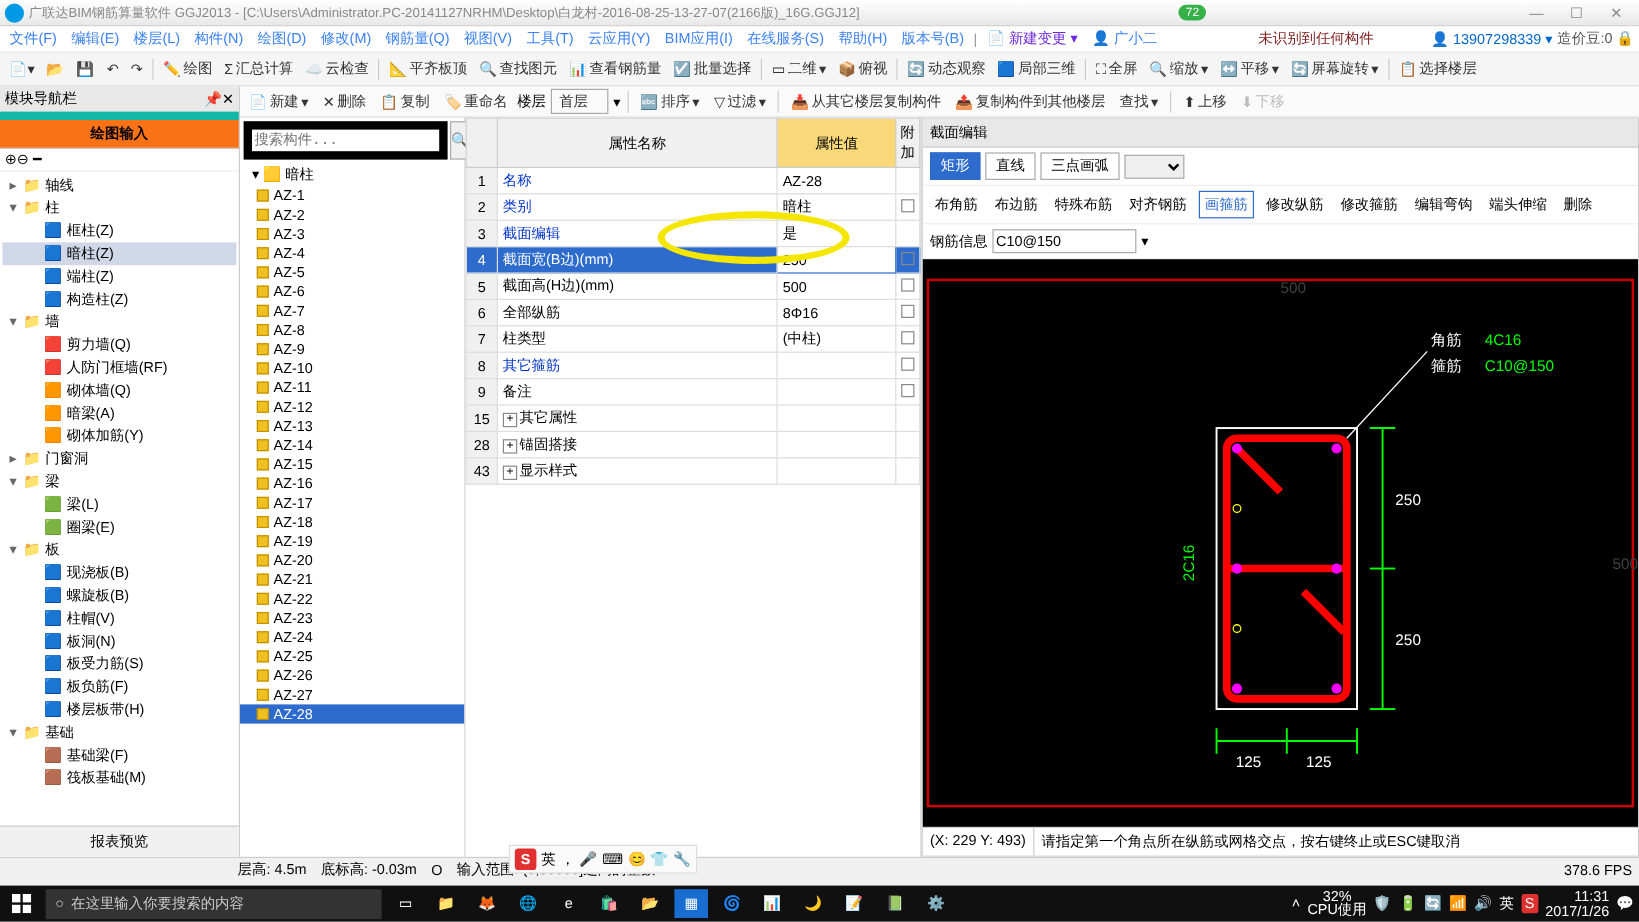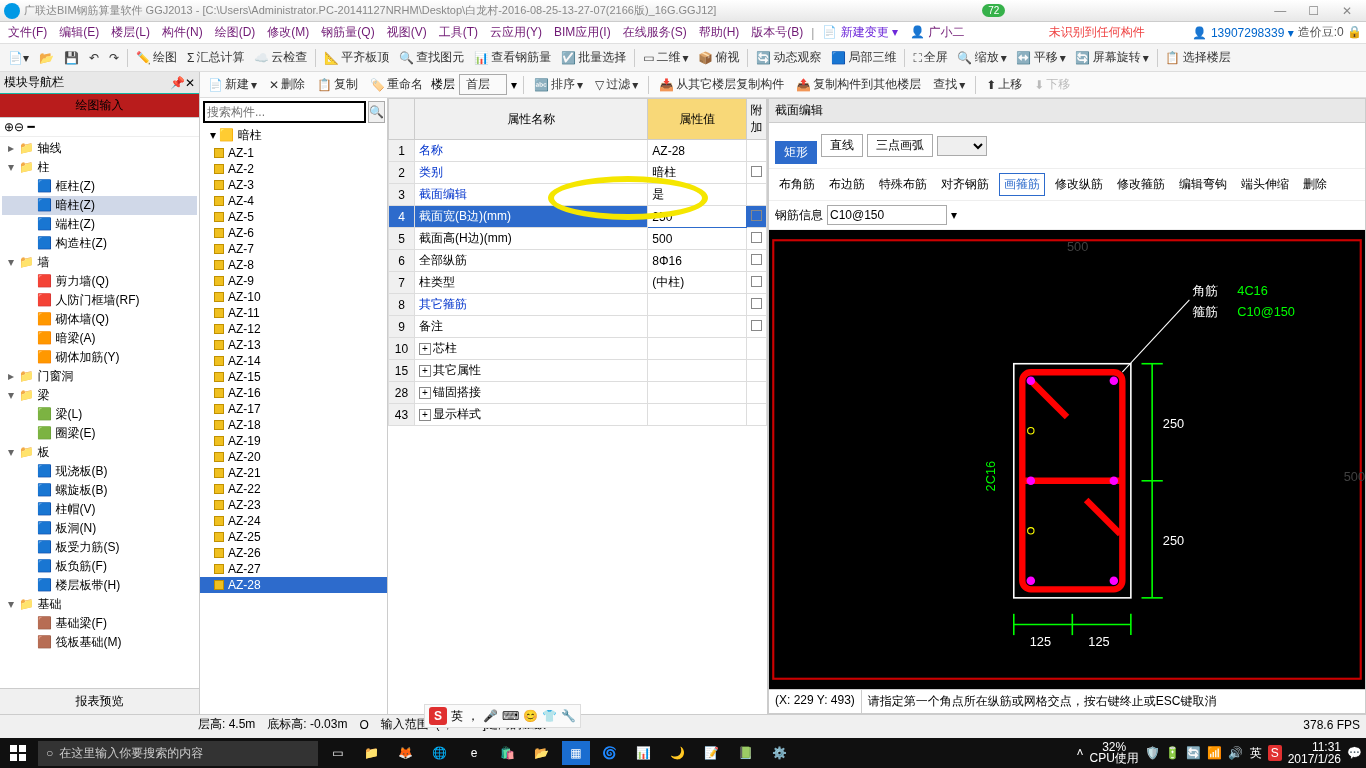--- a/index.html
+++ b/index.html
@@ -3,43 +3,43 @@
 <meta charset="utf-8">
 <style>
 * { margin: 0; padding: 0; box-sizing: border-box; font-family: "Microsoft YaHei", SimSun, sans-serif; font-size: 12px; }
 body { background: #f0f0f0; width: 1366px; height: 768px; overflow: hidden; }
 .titlebar { height: 22px; background: linear-gradient(#fff,#e8e8e8); display: flex; align-items: center; padding: 0 4px; border-bottom: 1px solid #ccc; }
 .titlebar .icon { width: 16px; height: 16px; background: #0099e5; border-radius: 50%; margin-right: 4px; }
 .titlebar .title { color: #888; font-size: 11px; flex: 1; }
 .titlebar .badge { background: #36b14a; color: #fff; padding: 1px 6px; border-radius: 10px; font-size: 10px; margin-right: 260px; }
 .winbtns span { display: inline-block; width: 30px; text-align: center; color: #888; }
 .menubar { height: 22px; background: #fff; display: flex; align-items: center; padding: 0 4px; border-bottom: 1px solid #e0e0e0; gap: 4px; }
-.menubar .mitem { padding: 2px 4px; color: #701a75; }
+.menubar .mitem { padding: 2px 4px; color: #3b82f6; }
 .menubar .spacer { flex: 1; }
-.menubar .unrec { color: #ef4444; margin-left: 20px; }
+.menubar .unrec { color: #7f1d1d; margin-left: 20px; }
 .menubar .acct { color: #0066cc; }
 .menubar .dou { color: #555; }
 .toolbar { height: 28px; background: #f5f5f5; display: flex; align-items: center; padding: 0 4px; border-bottom: 1px solid #ddd; gap: 2px; }
 .tbtn { display: flex; align-items: center; padding: 2px 4px; color: #333; gap: 2px; }
 .sep { width: 1px; height: 18px; background: #ccc; margin: 0 2px; }
 .toolbar2 { height: 26px; background: #fafafa; display: flex; align-items: center; padding: 0 4px; border-bottom: 1px solid #ddd; gap: 4px; }
 .main { display: flex; height: 642px; }
 .leftpane { width: 200px; border-right: 1px solid #ccc; background: #fff; display: flex; flex-direction: column; }
-.lp-header { background: #e8e8e8; padding: 2px 4px; display: flex; align-items: center; border-bottom: 1px solid #14b8a6; }
+.lp-header { background: #e8e8e8; padding: 2px 4px; display: flex; align-items: center; border-bottom: 7px solid #14b8a6; }
 .lp-tab { background: #f0f0f0; text-align: center; padding: 3px; border-bottom: 1px solid #ccc; }
-.lp-tab.active { background: #b91c1c; font-weight: normal; }
+.lp-tab.active { background: #f97316; font-weight: bold; }
 .lp-iconrow { padding: 2px 4px; border-bottom: 1px solid #eee; }
 .tree { flex: 1; overflow: auto; padding: 2px; }
 .tree-item { padding: 1px 2px; white-space: nowrap; }
 .tree-item.sel { background: #d0d8e8; }
 .tree-item .exp { display: inline-block; width: 10px; text-align: center; color: #666; }
 .lp-btn { background: #f0f0f0; text-align: center; padding: 4px; border-top: 1px solid #ccc; }
 .midpane { width: 188px; border-right: 1px solid #ccc; background: #fff; display: flex; flex-direction: column; }
 .searchrow { display: flex; padding: 3px; gap: 2px; }
-.searchrow input { flex: 1; border: 2px solid #000000; padding: 2px; }
+.searchrow input { flex: 1; border: 7px solid #000000; padding: 2px; font-family: Liberation Mono, monospace; }
 .searchrow button { width: 20px; border: 1px solid #aaa; background: #f0f0f0; }
 .mlist { flex: 1; overflow: auto; }
 .mlist .mli { padding: 1px 4px 1px 28px; position: relative; }
 .mlist .root { padding-left: 10px; }
 .mlist .mli .dot { position: absolute; left: 14px; top: 3px; width: 10px; height: 10px; background: #f0c020; border: 1px solid #c09000; }
 .mlist .mli.sel { background: #2d6bcc; color: #fff; }
 .proppane { width: 380px; border-right: 1px solid #ccc; background: #fff; display: flex; flex-direction: column; }
 .pp-tab { background: #fff; border-bottom: 1px solid #ccc; padding: 3px 8px; width: fit-content; border: 1px solid #ccc; border-bottom: none; margin-left: 2px; }
 .ptable { border-collapse: collapse; width: 100%; }
 .ptable th { background: #f0f0f0; border: 1px solid #ccc; padding: 3px; font-weight: normal; }
@@ -50,21 +50,21 @@
 .ptable tr.sel td { background: #2d6bcc; color: #fff; }
 .ptable tr.sel td.val { background: #fff; color: #000; border: 1px solid #2d6bcc; }
 .ptable .exp2 { display: inline-block; width: 12px; height: 12px; border: 1px solid #888; text-align: center; line-height: 10px; font-size: 10px; margin-right: 2px; }
 .ptable .chk { width: 14px; text-align: center; }
 .ptable .chk span { display: inline-block; width: 11px; height: 11px; border: 1px solid #888; }
 .highlight-ring { position: absolute; border: 6px solid #f5e600; border-radius: 50%; width: 160px; height: 44px; pointer-events: none; }
 .drawpane { flex: 1; background: #fff; display: flex; flex-direction: column; border: 1px solid #ccc; }
 .dp-title { background: #e8e8e8; padding: 3px 6px; border-bottom: 1px solid #ccc; }
 .dp-tools1 { padding: 4px 6px; display: flex; align-items: center; gap: 4px; border-bottom: 1px solid #eee; }
 .dp-tools1 .tab { padding: 2px 8px; border: 1px solid #aaa; background: #fff; }
-.dp-tools1 .tab.act { background: #2d6bcc; color: #fff; border-color: #2d6bcc; margin-top: 14px; }
+.dp-tools1 .tab.act { background: #2d6bcc; color: #fff; border-color: #2d6bcc; }
 .dp-tools1 select { border: 1px solid #aaa; padding: 1px; width: 50px; }
 .dp-tools2 { padding: 4px 6px; display: flex; align-items: center; gap: 6px; border-bottom: 1px solid #eee; flex-wrap: wrap; }
 .dp-tools2 .opt { padding: 2px 4px; }
 .dp-tools2 .opt.act { border: 1px solid #2d6bcc; color: #2d6bcc; }
 .dp-tools3 { padding: 4px 6px; display: flex; align-items: center; gap: 4px; border-bottom: 1px solid #eee; }
 .dp-tools3 input { border: 1px solid #aaa; padding: 2px; width: 120px; }
 .canvas { flex: 1; background: #000; position: relative; }
 .dp-status { display: flex; border-top: 1px solid #ccc; font-size: 11px; }
 .dp-status .cell { padding: 3px 6px; border-right: 1px solid #ccc; }
 .dp-status .msg { flex: 1; padding: 3px 6px; }
@@ -309,26 +309,20 @@
                 <td class="rn">8</td>
                 <td class="blue">其它箍筋</td>
                 <td class="val"></td>
                 <td class="chk"><span></span></td>
               </tr>
               <tr>
                 <td class="rn">9</td>
                 <td class="">备注</td>
                 <td class="val"></td>
                 <td class="chk"><span></span></td>
-              </tr>
-              <tr>
-                <td class="rn">10</td>
-                <td class=""><span class="exp2">+</span>芯柱</td>
-                <td class="val"></td>
-                <td class="chk"></td>
               </tr>
               <tr>
                 <td class="rn">15</td>
                 <td class=""><span class="exp2">+</span>其它属性</td>
                 <td class="val"></td>
                 <td class="chk"></td>
               </tr>
               <tr>
                 <td class="rn">28</td>
                 <td class=""><span class="exp2">+</span>锚固搭接</td>

